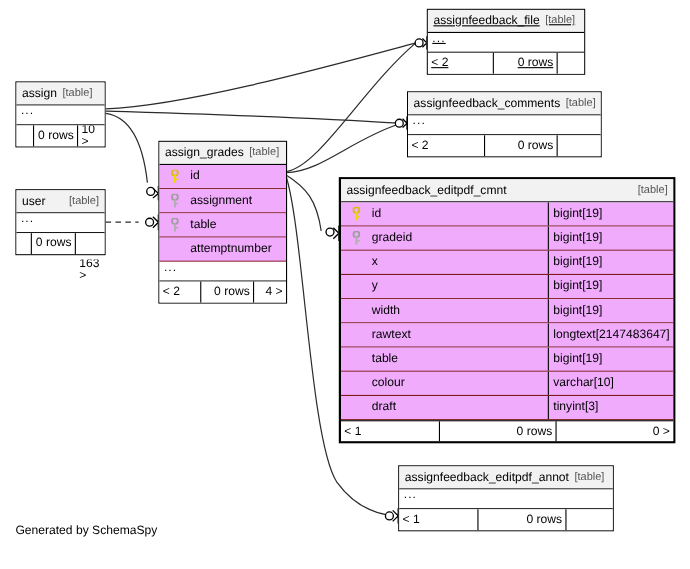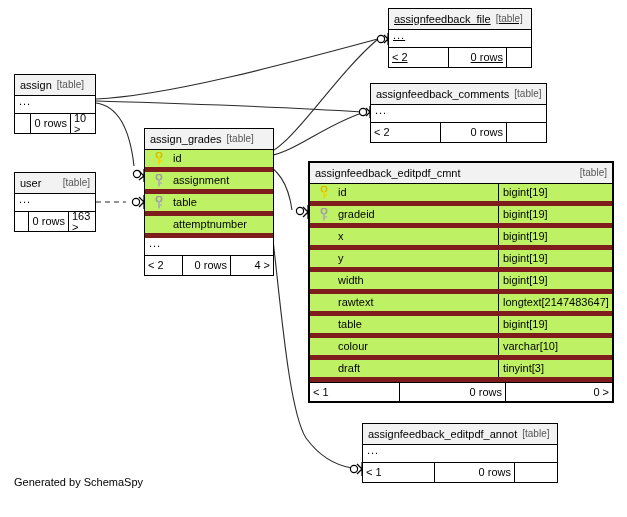--- a/index.html
+++ b/index.html
@@ -60,22 +60,22 @@
     margin-left: 5px;
   }
   .tbl-title.spread { justify-content: space-between; }
   .tbl-title.spread .ttag { margin-left: 0; }
 
   .tbl-row {
     display: flex;
     align-items: center;
     box-sizing: border-box;
     height: 22px;
-    border-bottom: 5px solid #7f1d1d;
-    background: #bef264;
+    border-bottom: 1px solid #7f1d1d;
+    background: #f0abfc;
     white-space: nowrap;
   }
   .tbl-row:last-child { border-bottom: none; }
 
   .col-name {
     display: flex;
     align-items: center;
     box-sizing: border-box;
     padding-left: 6px;
     flex: 1 1 auto;
@@ -212,25 +212,25 @@
     <div class="tbl-title spread">
       <span class="tname">user</span>
       <span class="ttag">[table]</span>
     </div>
     <div class="tbl-ellipsis">
       <span>...</span>
     </div>
     <div class="tbl-footer">
       <div class="fcell l" style="width:14px;"></div>
       <div class="fcell r" style="width:40px;">0 rows</div>
-      <div class="fcell r" style="flex:1;">163 &gt;</div>
-    </div>
-  </div>
-
-  <div class="table-node" id="node-assign-grades" style="left:144px; top:128px; width:130px;">
+      <div class="fcell r" style="flex:1;margin-top:24px;">163 &gt;</div>
+    </div>
+  </div>
+
+  <div class="table-node" id="node-assign-grades" style="left:144px; top:128px; width:117px;">
     <div class="tbl-title">
       <span class="tname">assign_grades</span>
       <span class="ttag">[table]</span>
     </div>
 
     <div class="tbl-row">
       <div class="col-name">
         <span class="keybox">
           <svg width="8" height="13" viewBox="0 0 8 13">
             <circle cx="4" cy="3" r="2.7" fill="none" stroke="#d8c000" stroke-width="1.6"></circle>

